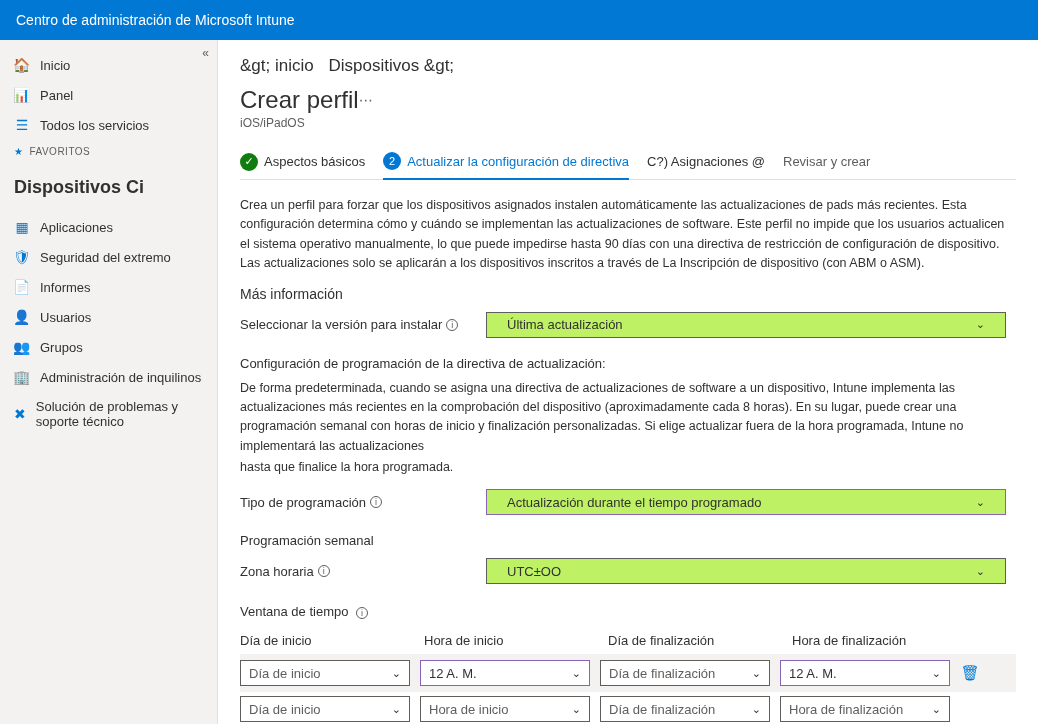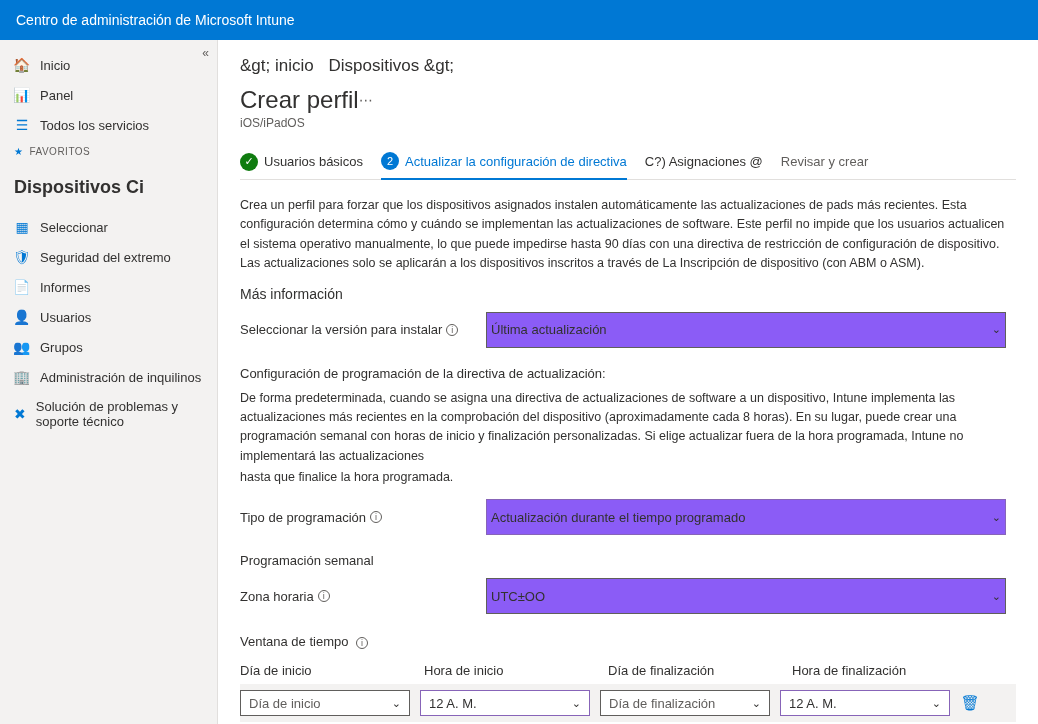--- a/index.html
+++ b/index.html
@@ -148,24 +148,24 @@
   }
   .info-icon {
     width:12px; height:12px; border:1px solid #605e5c; border-radius:50%;
     display:inline-flex; align-items:center; justify-content:center;
     font-size:9px; color:#605e5c;
   }
   .select {
     flex: 1;
     max-width: 520px;
     border: 1px solid #605e5c;
-    background:#8b5cf6;
-    height: 36px;
+    background:#bef264;
+    height: 26px;
     display:flex; align-items:center; justify-content:space-between;
-    padding: 0 4px;
+    padding: 0 20px;
     font-size: 13px;
     color:#323130;
     cursor:pointer;
   }
   .select.purple { border-color:#8764b8; }
   .select .chev { color:#323130; font-size:11px; }
   .subhead {
     font-size: 13px;
     color:#323130;
     margin: 18px 0 8px 0;
@@ -231,21 +231,21 @@
         <span class="star">★</span>
         <span>FAVORITOS</span>
       </div>
     </div>
 
     <div class="nav-heading">Dispositivos Ci</div>
 
     <div class="nav-section">
       <div class="nav-item">
         <span class="nav-icon">▦</span>
-        <span>Seleccionar</span>
+        <span>Aplicaciones</span>
       </div>
       <div class="nav-item">
         <span class="nav-icon">🛡</span>
         <span>Seguridad del extremo</span>
       </div>
       <div class="nav-item">
         <span class="nav-icon">📄</span>
         <span>Informes</span>
       </div>
       <div class="nav-item">
@@ -275,21 +275,21 @@
 
     <div class="page-title-row">
       <h1 class="page-title">Crear perfil</h1>
       <span class="more-dots">⋯</span>
     </div>
     <div class="page-subtitle">iOS/iPadOS</div>
 
     <div class="steps">
       <div class="step">
         <span class="badge badge-check">✓</span>
-        <span>Usuarios básicos</span>
+        <span>Aspectos básicos</span>
       </div>
       <div class="step active">
         <span class="badge badge-active">2</span>
         <span>Actualizar la configuración de directiva</span>
       </div>
       <div class="step">
         <span>C?) Asignaciones @</span>
       </div>
       <div class="step muted">
         <span>Revisar y crear</span>

